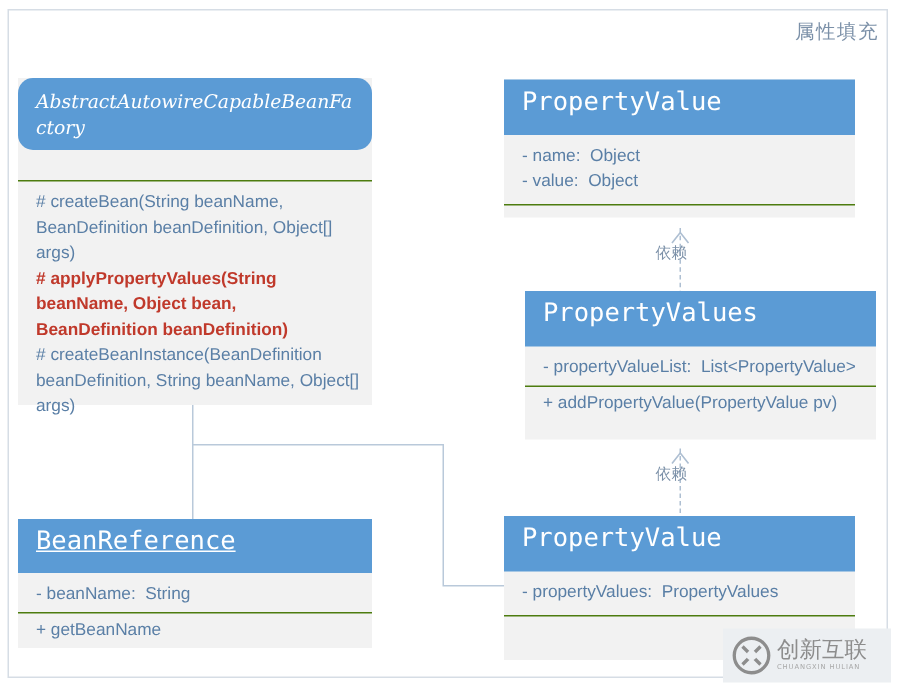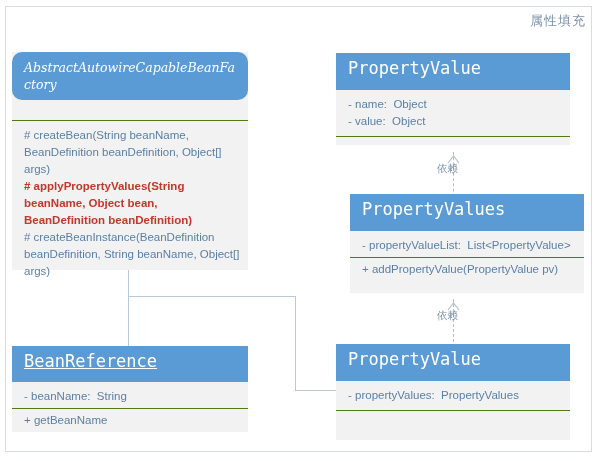--- a/index.html
+++ b/index.html
@@ -214,14 +214,27 @@
   </div>
 
   <div class="uml-class" style="left:336px; top:344px; width:234px; height:96px;">
     <div class="uml-header" style="height:37px;">PropertyValue</div>
     <div class="uml-compartment">
       <div class="uml-row">- propertyValues:  PropertyValues</div>
     </div>
     <div class="uml-compartment divider empty"></div>
   </div>
 
+  <div id="watermark">
+    <div class="wm-logo">
+      <svg width="26" height="26" viewBox="0 0 26 26">
+        <circle cx="13" cy="13" r="11.5" fill="none" stroke="#8d8d8d" stroke-width="2.2"></circle>
+        <path d="M7 7 L19 19 M19 7 L7 19" stroke="#8d8d8d" stroke-width="2.2" fill="none"></path>
+        <circle cx="13" cy="13" r="3.4" fill="#eceff2"></circle>
+      </svg>
+    </div>
+    <div class="wm-text">
+      <div class="wm-main">创新互联</div>
+      <div class="wm-sub">CHUANGXIN HULIAN</div>
+    </div>
+  </div>
 
 </div>
 
 </body></html>

